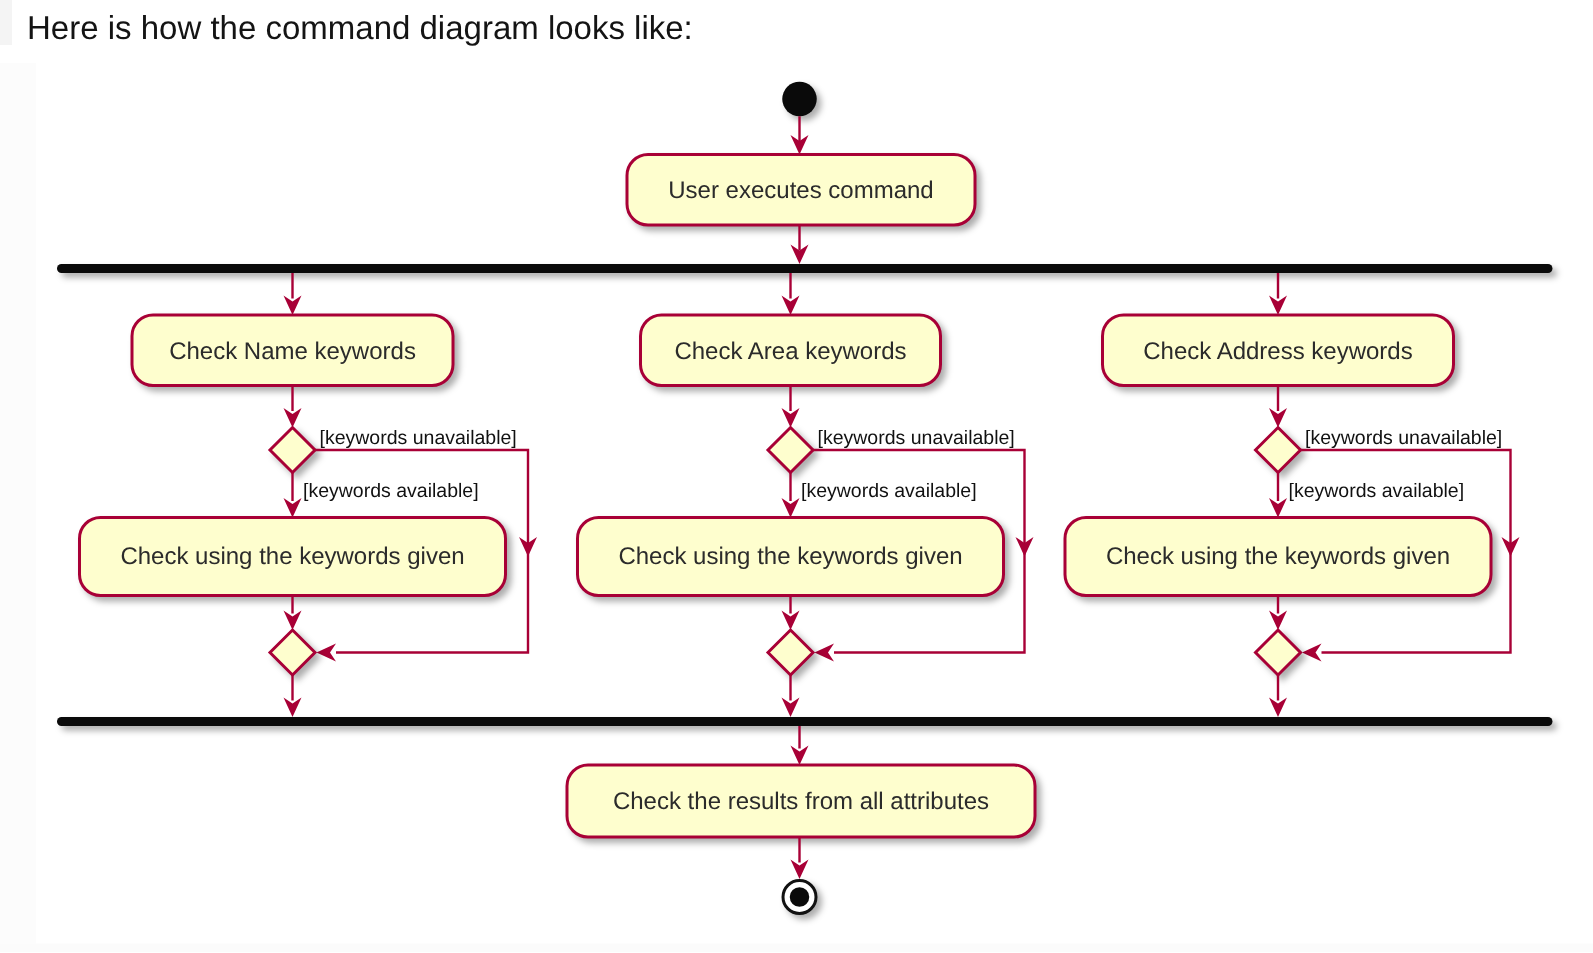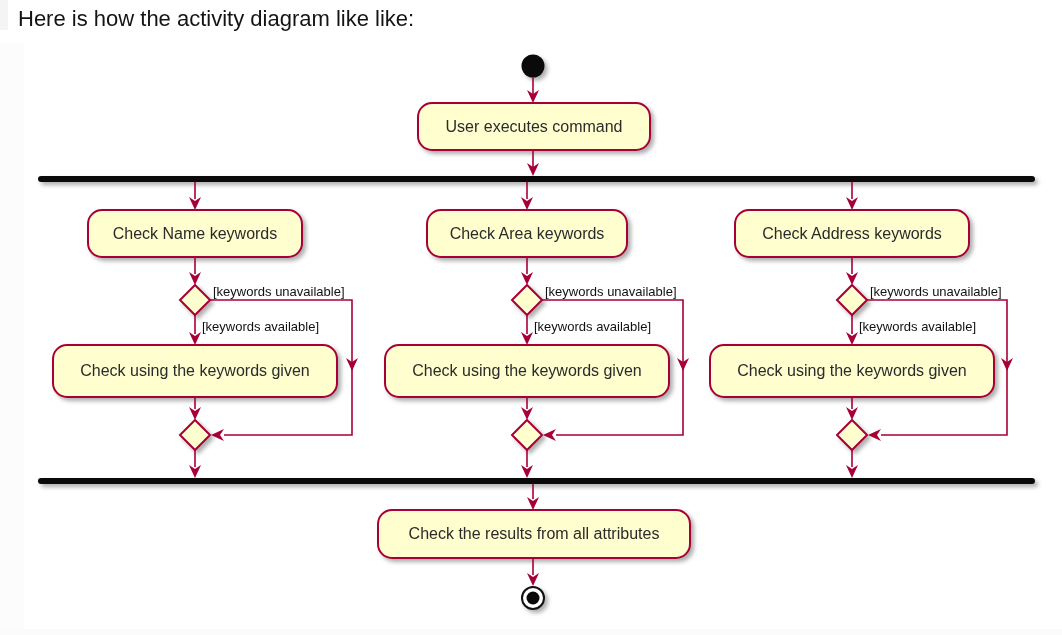--- a/index.html
+++ b/index.html
@@ -12,21 +12,21 @@
   .head{fill:#A80036;stroke:none;}
   .bar{fill:#0a0a0a;}
   .ntext{font-size:16px;fill:#2b2b2b;text-anchor:middle;}
   .gtext{font-size:13px;fill:#111111;text-anchor:start;}
   .shadow{filter:drop-shadow(3px 3px 2px rgba(0,0,0,0.32));}
 </style>
 </head>
 <body>
 
 <div class="page">
-  <div class="heading">Here is how the activity diagram like like:</div>
+  <div class="heading">Here is how the command diagram looks like:</div>
 
   <svg width="1062" height="635" viewBox="0 0 1062 635">
 
     <rect x="0" y="0" width="8" height="30" fill="#f4f4f4"></rect>
     <rect x="0" y="42" width="24" height="588" fill="#fcfcfc"></rect>
     <rect x="0" y="629" width="1062" height="6" fill="#fbfbfb"></rect>
 
     <circle cx="533" cy="66" r="11.5" fill="#0a0a0a" class="shadow"></circle>
     <line class="edge" x1="533" y1="77.5" x2="533" y2="94"></line>
     <polygon class="head" points="533,103 527,90 533,94 539,90"></polygon>

